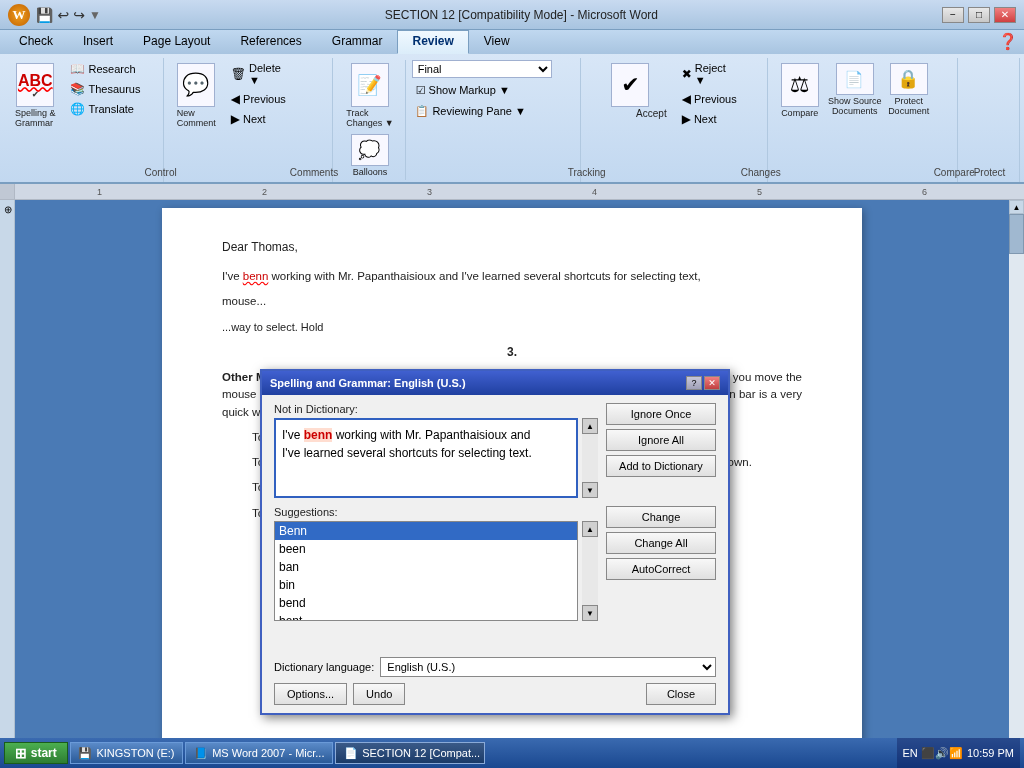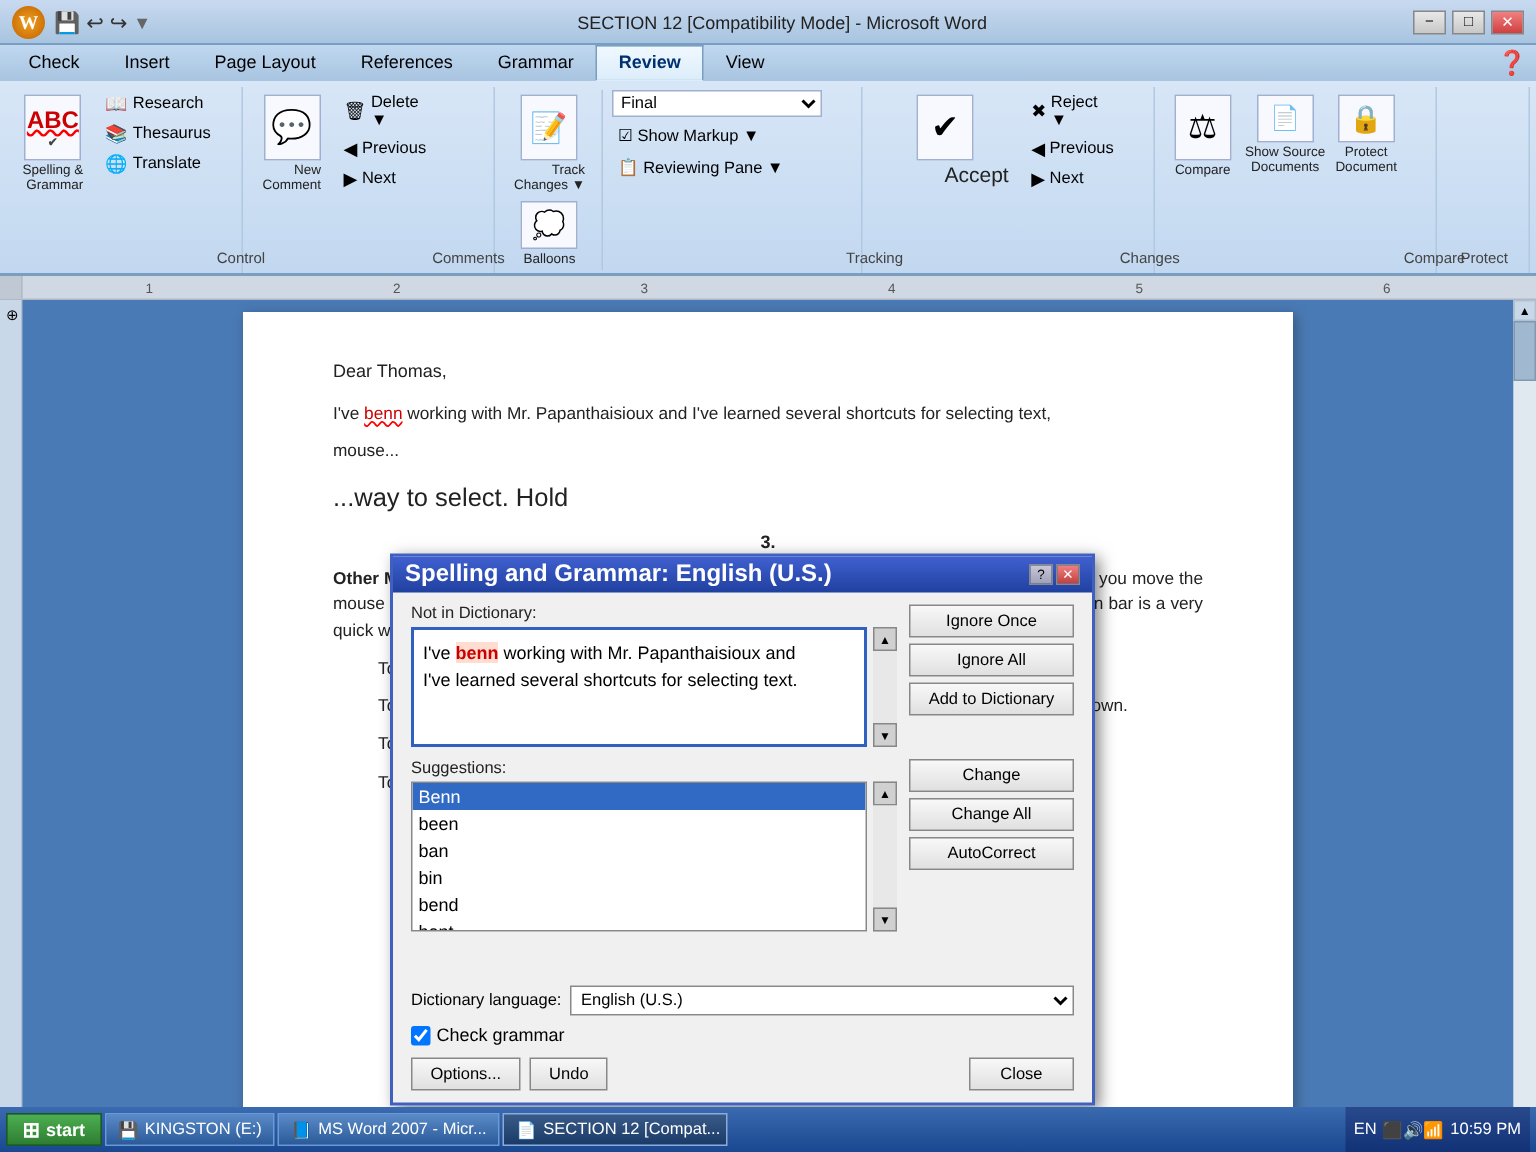--- a/index.html
+++ b/index.html
@@ -26,38 +26,38 @@
 
     
     .ribbon { background: linear-gradient(to bottom, #dce9f8, #c2d8f0); border-bottom: 2px solid #7a9ec0; }
     .ribbon-tabs { display: flex; background: linear-gradient(to bottom, #c0d8f0, #a8c4e0); height: 24px; padding-left: 4px; }
     .tab { padding: 3px 14px; font-size: 12px; cursor: pointer; border: 1px solid transparent; border-bottom: none; }
     .tab.active { background: linear-gradient(to bottom, #f0f8ff, #dcedfa); border: 1px solid #7a9ec0; border-bottom: 1px solid #dcedfa; font-weight: bold; color: #003070; }
     .ribbon-content { display: flex; padding: 4px 4px 0; gap: 2px; min-height: 90px; }
     .ribbon-group { display: flex; flex-direction: column; align-items: center; padding: 2px 6px; border-right: 1px solid #b0c8e0; min-width: 60px; }
     .ribbon-group-label { font-size: 10px; color: #444; margin-top: auto; padding-bottom: 2px; }
     .ribbon-btn { display: flex; flex-direction: column; align-items: center; cursor: pointer; padding: 2px 4px; border: 1px solid transparent; border-radius: 2px; min-width: 36px; }
-    .ribbon-btn .label { font-size: 10px; text-align: right; color: #222; margin-top: 1px; white-space: nowrap; }
+    .ribbon-btn .label { font-size: 10px; text-align: left; color: #222; margin-top: 1px; white-space: nowrap; }
     .ribbon-btn-small { display: flex; align-items: center; gap: 3px; cursor: pointer; padding: 1px 3px; border: 1px solid transparent; border-radius: 2px; font-size: 11px; }
     .final-select { background: white; border: 1px solid #a0b8d0; font-size: 11px; padding: 1px; width: 130px; }
     .ruler { background: #d0d8e4; height: 16px; display: flex; align-items: center; border-bottom: 1px solid #b0b8c4; }
     .ruler-left { width: 15px; background: #c0c8d4; border-right: 1px solid #b0b8c4; height: 100%; }
     .ruler-inner { flex: 1; position: relative; overflow: hidden; font-size: 9px; color: #666; padding: 0 2px; display: flex; align-items: center; }
     .doc-page { background: white; margin: 8px auto; width: 700px; min-height: 550px; padding: 30px 60px; box-shadow: 2px 2px 8px rgba(0,0,0,0.3); font-size: 12px; line-height: 1.5; color: #222; position: relative; overflow: hidden; }
     .doc-page p { margin-bottom: 8px; }
     .misspelled { color: #cc0000; text-decoration: underline wavy red; font-weight: normal; }
     .italic-text { font-style: italic; }
     .underline-text { text-decoration: underline; }
     .indented { padding-left: 30px; }
 
     
     .dialog-overlay { position: absolute; top: 0; left: 0; width: 100%; height: 100%; }
     .dialog { position: absolute; top: 185px; left: 260px; width: 470px; background: #f0f0f0; border: 2px solid #4060c0; box-shadow: 3px 3px 10px rgba(0,0,0,0.5); }
     .dialog-titlebar { background: linear-gradient(to bottom, #4060d0, #2040a0); color: white; padding: 4px 8px; display: flex; align-items: center; justify-content: space-between; height: 24px; }
-    .dialog-title { font-size: 16px; font-weight: bold; }
+    .dialog-title { font-size: 11px; font-weight: bold; }
     .dialog-controls { display: flex; gap: 2px; }
     .dlg-btn { width: 16px; height: 14px; background: linear-gradient(to bottom, #c8c8d8, #a0a0b8); border: 1px solid #888; cursor: pointer; font-size: 9px; display: flex; align-items: center; justify-content: center; }
     .dlg-btn.close { background: linear-gradient(to bottom, #f08080, #c04040); color: white; }
     .dialog-body { padding: 8px 12px; }
     .dlg-section-label { font-size: 11px; color: #222; margin-bottom: 3px; }
     .dlg-textarea-wrapper { display: flex; gap: 4px; margin-bottom: 8px; }
     .dlg-scrollbar { width: 16px; display: flex; flex-direction: column; }
     .dlg-scroll-btn { width: 16px; height: 16px; background: #d0d0d0; border: 1px solid #888; display: flex; align-items: center; justify-content: center; font-size: 8px; cursor: pointer; }
     .dlg-scroll-track { flex: 1; background: #e8e8e8; }
     .dlg-right-buttons { display: flex; flex-direction: column; gap: 4px; width: 110px; }
@@ -206,21 +206,21 @@
           <span style="font-size:11px;">📋 Reviewing Pane ▼</span>
         </div>
       </div>
       <div class="ribbon-group-label" style="align-self:flex-end; margin-top:auto; padding-top:4px;margin-left:16px;">Tracking</div>
     </div>
 
     <div class="ribbon-group" style="flex-direction:row; align-items:flex-start;">
       <div style="display:flex; flex-direction:column; align-items:center; padding-right:6px;">
         <div class="ribbon-btn">
           <div style="background:#f8f8ff; border:1px solid #a0b0d0; width:38px; height:44px; display:flex; align-items:center; justify-content:center; font-size:22px;">✔</div>
-          <span class="label" style="font-size:14px;margin-left:42px;">Accept</span>
+          <span class="label" style="font-size:10px;margin-left:42px;">Accept</span>
         </div>
       </div>
       <div style="display:flex; flex-direction:column; gap:2px;">
         <div class="ribbon-btn-small">
           <span style="font-size:12px;">✖</span>
           <span style="font-size:11px;">Reject ▼</span>
         </div>
         <div class="ribbon-btn-small">
           <span style="font-size:12px;">◀</span>
           <span style="font-size:11px;">Previous</span>
@@ -282,21 +282,21 @@
 
     <div class="vert-toolbar">
       <div style="padding:4px; font-size:10px; cursor:pointer;">⊕</div>
     </div>
 
     <div style="flex:1; overflow:auto; background:#4a7ab5;">
       <div class="doc-page">
         <p style="margin-bottom:12px; font-size:12px;">Dear Thomas,</p>
         <p style="font-size:11.5px; text-align:justify;">I've <span class="misspelled">benn</span> working with Mr. Papanthaisioux and I've learned several shortcuts for selecting text,</p>
         <p style="font-size:11.5px; text-align:justify;">mouse...</p>
-        <p style="font-size:17px; text-align:justify; margin-bottom:4px;">...way to select. Hold</p>
+        <p style="font-size:11px; text-align:justify; margin-bottom:4px;">...way to select. Hold</p>
         <p style="text-align:center; font-weight:bold; font-size:12px; margin:8px 0;"><span>3.</span></p>
         <p style="font-size:11.5px; text-align:justify;">
           <strong>Other Mouse Tricks:</strong> The area to the left of the text on the screen is called the <span class="italic-text">selection bar</span>. When you move the mouse into that area, the mouse pointer turns into an arrow that points toward the text. The selection bar is a very quick way to select text. For example:
         </p>
         <p class="indented" style="font-size:11.5px;">To select a <span class="underline-text">line of text</span>, position the mouse pointer in the selection bar and click.</p>
         <p class="indented" style="font-size:11.5px;">To select <span class="underline-text">several lines of text</span>, position the mouse pointer in the selection bar and drag up or down.</p>
         <p class="indented" style="font-size:11.5px;">To select a <span class="underline-text">paragraph</span>, position the mouse pointer in the selection bar and double-click.</p>
         <p class="indented" style="font-size:11.5px;">To select the entire document, hold down the Control key, and click in the</p>
       </div>
     </div>
@@ -372,24 +372,20 @@
         </div>
 
         <div class="dlg-lang-row">
           <span class="dlg-lang-label">Dictionary language:</span>
           <select class="dlg-lang-select">
             <option>English (U.S.)</option>
             <option>English (UK)</option>
           </select>
         </div>
 
-        <div class="dlg-check-row">
-          <input type="checkbox" checked="" style="">
-          <span>Check grammar</span>
-        </div>
 
         <div class="dlg-bottom-buttons">
           <button class="dlg-bottom-btn">Options...</button>
           <button class="dlg-bottom-btn">Undo</button>
           <button class="close-large">Close</button>
         </div>
       </div>
     </div>
   </div>
 

